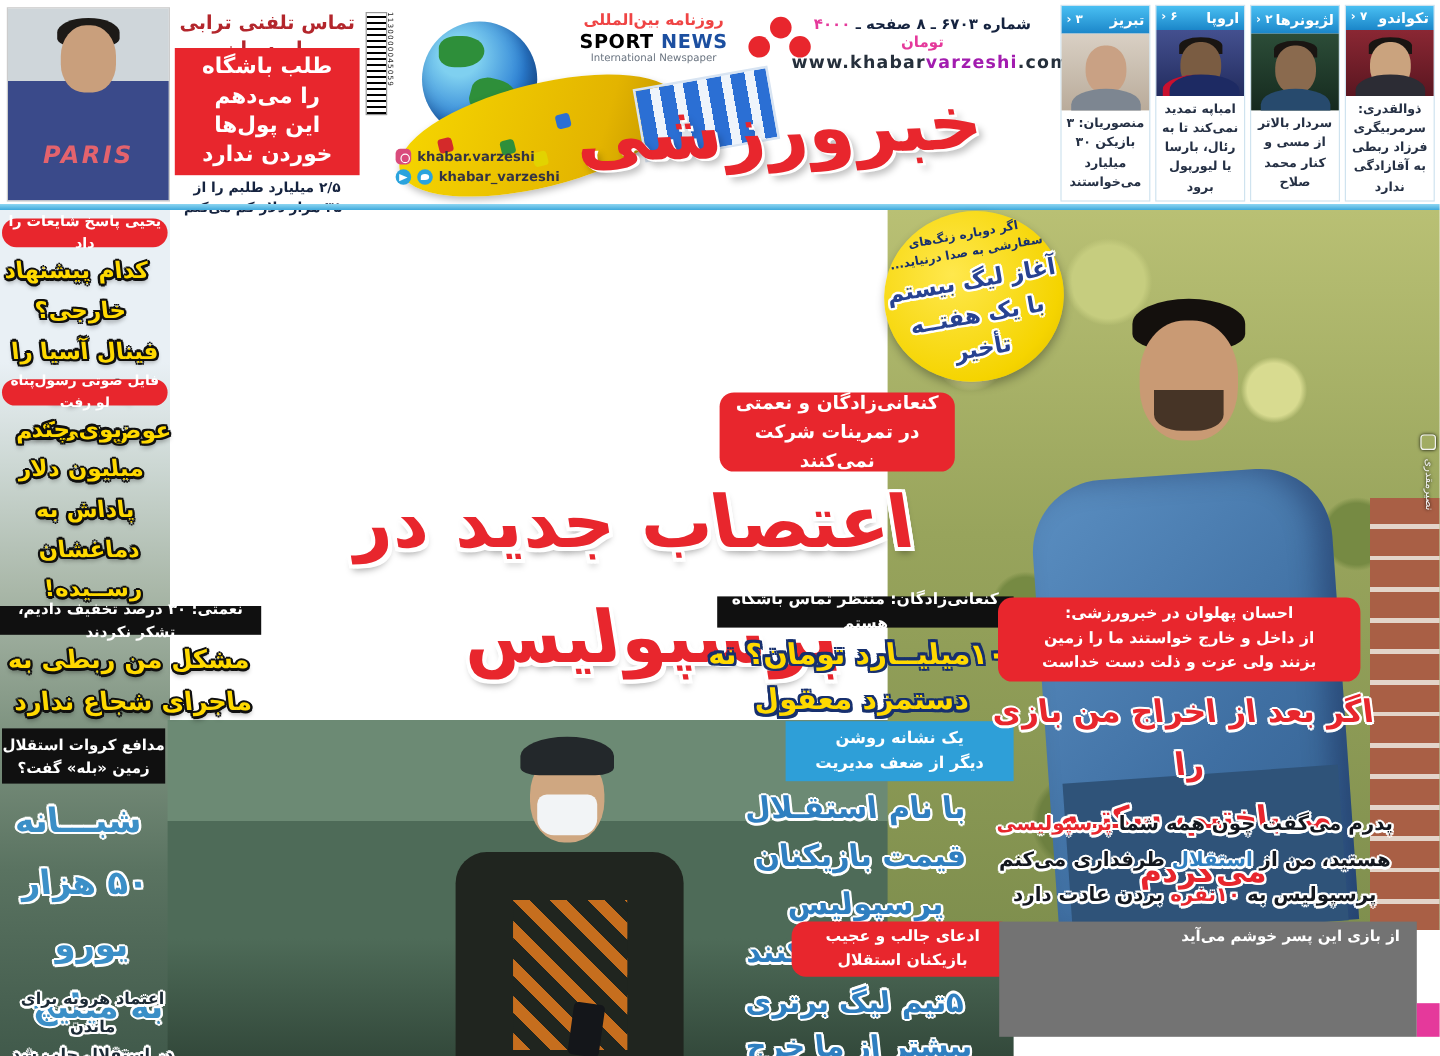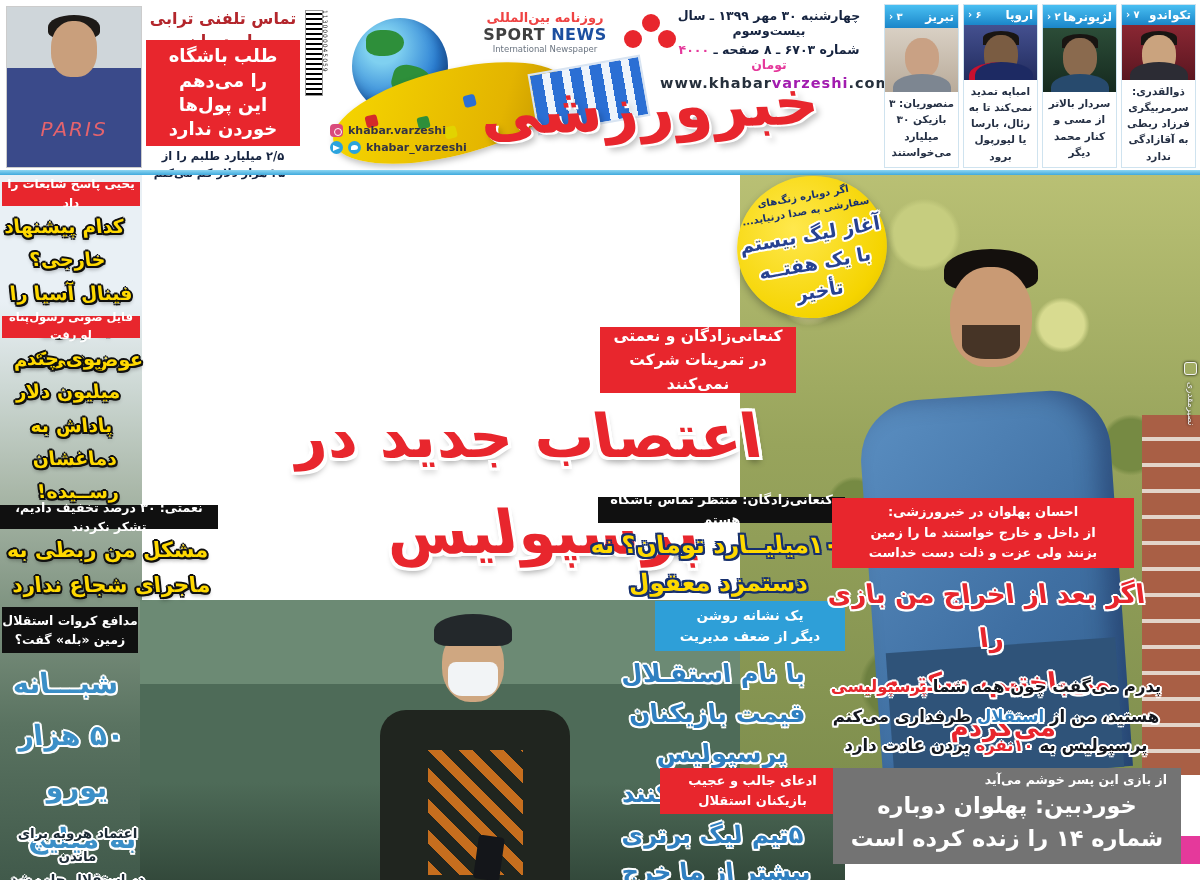--- a/index.html
+++ b/index.html
@@ -14,21 +14,21 @@
 
   
   .ow{text-shadow:-1.5px -1.5px 0 #fff,1.5px -1.5px 0 #fff,-1.5px 1.5px 0 #fff,1.5px 1.5px 0 #fff,0 -2px 0 #fff,0 2px 0 #fff,-2px 0 0 #fff,2px 0 0 #fff;}
   .ow3{text-shadow:-3px -3px 0 #fff,3px -3px 0 #fff,-3px 3px 0 #fff,3px 3px 0 #fff,0 -3px 0 #fff,0 3px 0 #fff,-3px 0 0 #fff,3px 0 0 #fff,0 5px 6px rgba(0,0,0,.35);}
   .ob{text-shadow:-1.5px -1.5px 0 #101010,1.5px -1.5px 0 #101010,-1.5px 1.5px 0 #101010,1.5px 1.5px 0 #101010,0 -2px 0 #101010,0 2px 0 #101010,-2px 0 0 #101010,2px 0 0 #101010,0 3px 4px rgba(0,0,0,.4);}
   .on{text-shadow:-2px -2px 0 #17306e,2px -2px 0 #17306e,-2px 2px 0 #17306e,2px 2px 0 #17306e,0 -2px 0 #17306e,0 2px 0 #17306e,-2px 0 0 #17306e,2px 0 0 #17306e;}
   .torabi-photo{left:6px;top:6px;width:134px;height:160px;border:1px solid #ccc;
     background:linear-gradient(180deg,#cfd6da 0 38%,#3a4a8a 38% 100%);overflow:hidden;}
   .torabi-head{position:absolute;left:44px;top:14px;width:46px;height:56px;border-radius:46% 46% 42% 42%;background:#c99f7c;}
   .torabi-hair{position:absolute;left:41px;top:8px;width:52px;height:24px;border-radius:50% 50% 30% 30%;background:#1d1a17;}
-  .torabi-shirt-label{position:absolute;left:0;right:0;bottom:26px;text-align:center;color:#e4636d;font-weight:normal;font-size:20px;letter-spacing:2px;font-style:italic;}
+  .torabi-shirt-label{position:absolute;left:0;right:0;bottom:26px;text-align:center;color:#e4636d;font-weight:bold;font-size:20px;letter-spacing:2px;font-style:italic;}
   .torabi-kicker{left:146px;top:8px;width:154px;color:#b3262c;font-weight:bold;font-size:16px;text-align:center;line-height:1.4;}
   .torabi-box{left:146px;top:40px;width:154px;height:106px;background:#e8262d;color:#fff;font-weight:bold;
     font-size:18px;line-height:1.35;text-align:center;display:flex;align-items:center;justify-content:center;}
   .torabi-sub{left:142px;top:148px;width:162px;color:#15233f;font-weight:bold;font-size:11.5px;text-align:center;line-height:1.5;}
 
   .barcode{left:305px;top:10px;width:16px;height:84px;background:repeating-linear-gradient(0deg,#000 0 2px,#fff 2px 5px);border:1px solid #999;}
   .barcode-num{left:322px;top:10px;height:84px;writing-mode:vertical-rl;font-size:6px;color:#222;letter-spacing:1px;}
 
   .globe{left:352px;top:18px;width:96px;height:96px;border-radius:50%;
     background:radial-gradient(circle at 32% 30%,#7fd0f0 0 18%,#2b7fd4 60%,#1a5fae 100%);box-shadow:inset -6px -8px 12px rgba(0,0,30,.35);}
@@ -41,21 +41,21 @@
   .flagpatch{left:532px;top:64px;width:110px;height:58px;transform:rotate(-10deg);
     background:repeating-linear-gradient(90deg,#2b6fd4 0 12px,#eef4fb 12px 20px);border:2px solid #d8e4f2;}
   .logo-text{left:540px;top:52px;width:280px;height:120px;color:#e8262d;font-weight:900;
     font-size:62px;line-height:110px;text-align:center;transform:skewX(9deg) rotate(-2deg);
     text-shadow:2px 2px 0 #fff,4px 5px 6px rgba(0,0,0,.25);}
   .logo-dots{left:624px;top:14px;width:54px;height:36px;}
   .logo-dots i{position:absolute;width:18px;height:18px;border-radius:50%;background:#e8262d;}
   .tagline{left:470px;top:10px;width:150px;text-align:center;direction:rtl;}
   .tagline .fa{color:#ef4444;font-weight:bold;font-size:13px;}
   .tagline .en{direction:ltr;font-weight:900;font-size:16px;letter-spacing:.5px;}
-  .tagline .en .red{color:#404040;} .tagline .en .blue{color:#1c4fa0;}
+  .tagline .en .red{color:#000000;} .tagline .en .blue{color:#1c4fa0;}
   .tagline .sub{direction:ltr;color:#6a7480;font-size:8.5px;}
   .socials{left:330px;top:124px;width:170px;direction:ltr;font-size:11px;color:#334;font-weight:bold;}
   .socials .row{display:flex;align-items:center;gap:5px;margin-bottom:4px;}
   .soc-ic{width:13px;height:13px;border-radius:50%;display:inline-block;}
   .ic-ig{background:#d94b7c;border-radius:4px;position:relative;}
   .ic-ig::after{content:"";position:absolute;left:3.5px;top:3.5px;width:6px;height:6px;border:1.5px solid #fff;border-radius:50%;}
   .ic-tg{background:#2aa3dd;position:relative;}
   .ic-tg::after{content:"";position:absolute;left:3px;top:4px;border-left:7px solid #fff;border-top:3px solid transparent;border-bottom:3px solid transparent;}
   .ic-tw{background:#2aa3dd;position:relative;}
   .ic-tw::after{content:"";position:absolute;left:3px;top:4px;width:7px;height:5px;background:#fff;border-radius:50% 50% 50% 0;}
@@ -121,21 +121,21 @@
     background:linear-gradient(135deg,#5b8fc2,#3f6fa2 60%,#345f8e);transform:rotate(-4deg);box-shadow:inset -14px 0 24px rgba(0,0,40,.3);}
   .pah-jeans{position:absolute;left:150px;top:470px;width:230px;height:130px;background:#2f5379;transform:rotate(-4deg);}
   .pah-head{position:absolute;left:210px;top:92px;width:82px;height:100px;border-radius:46% 46% 44% 44%;background:#c99a74;}
   .pah-hair{position:absolute;left:204px;top:74px;width:94px;height:42px;border-radius:50% 50% 30% 30%;background:#14100d;}
   .pah-beard{position:absolute;left:222px;top:150px;width:58px;height:34px;border-radius:0 0 40% 40%;background:rgba(25,18,12,.75);}
   .credit{right:4px;top:382px;writing-mode:vertical-rl;color:#f2f2f2;font-size:9px;letter-spacing:1px;text-shadow:0 0 3px #000;}
   .credit-ic{right:3px;top:362px;width:11px;height:11px;border:1.5px solid #f2f2f2;border-radius:3px;box-shadow:0 0 3px #000;}
 
   
   .bar{color:#fff;font-weight:bold;display:flex;align-items:center;justify-content:center;text-align:center;line-height:1.55;}
-  .bar-red{background:#e8262d;} .bar-black{background:#101010;} .bar-blue{background:#2e9fd8;}
+  .bar-red{background:#e8262d;border-radius:12px;} .bar-black{background:#101010;} .bar-blue{background:#2e9fd8;}
 
   .burst{left:737px;top:176px;width:150px;height:142px;border-radius:50%;transform:rotate(-10deg);
     background:radial-gradient(circle at 40% 35%,#ffe84d,#f5d400 70%,#dcb800);box-shadow:0 4px 8px rgba(0,0,0,.3);
     display:flex;flex-direction:column;align-items:center;justify-content:center;text-align:center;}
   .burst .small{color:#17306e;font-weight:bold;font-size:10px;line-height:1.5;}
   .burst .big{color:#274291;font-weight:900;font-size:19px;line-height:1.5;margin-top:2px;}
 
   .strike-banner{left:600px;top:327px;width:196px;height:66px;font-size:15.5px;}
   .strike-headline{left:148px;top:388px;width:756px;height:96px;color:#e8262d;font-weight:900;font-size:60px;
     line-height:96px;text-align:center;transform:skewX(9deg);}
@@ -220,21 +220,20 @@
         <span>khabar.varzeshi</span>
       </div>
     <div class="row">
         <span class="soc-ic ic-tg"></span>
         <span class="soc-ic ic-tw"></span>
         <span>khabar_varzeshi</span>
       </div>
   </div>
 
   <div class="abs dateline">
-    <div class="l1">چهارشنبه ۳۰ مهر ۱۳۹۹ ـ سال بیست‌وسوم</div>
     <div class="l2"><span>شماره ۶۷۰۳ ـ ۸ صفحه ـ </span><span class="price">۴۰۰۰ تومان</span></div>
     <div class="web"><span>www.khabar</span><span class="mid">varzeshi</span><span>.com</span></div>
   </div>
 
   <div class="abs minis">
     <div class="mini">
       <div class="mini-hd">
           <span>تکواندو</span>
           <span class="pg"><span>۷</span> <span>‹</span></span>
         </div>
@@ -248,21 +247,21 @@
     <div class="mini">
       <div class="mini-hd">
           <span>لژیونرها</span>
           <span class="pg"><span>۲</span> <span>‹</span></span>
         </div>
       <div class="mini-photo ph-legion">
           <div class="haircap"></div>
           <div class="head"></div>
           <div class="torso"></div>
         </div>
-      <div class="mini-cap">سردار بالاتر از مسی و کنار محمد دیگر</div>
+      <div class="mini-cap">سردار بالاتر از مسی و کنار محمد صلاح</div>
     </div>
     <div class="mini">
       <div class="mini-hd">
           <span>اروپا</span>
           <span class="pg"><span>۶</span> <span>‹</span></span>
         </div>
       <div class="mini-photo ph-europa">
           <div class="haircap"></div>
           <div class="head"></div>
           <div class="torso"></div>
@@ -341,22 +340,20 @@
   <div class="abs pah-hl pre ow">اگر بعد از اخراج من بازی را
 می‌باختیم، سکتــه می‌کردم</div>
   <div class="abs pah-sub ow">
     <span>پدرم می‌گفت چون همه شما </span><span class="hl-red">پرسپولیسی</span><br>
     <span>هستید، من از </span><span class="hl-blue">استقلال</span><span> طرفداری می‌کنم</span><br>
     <span>پرسپولیس به </span><span class="hl-red">۱۰نفره</span><span> بردن عادت دارد</span>
   </div>
 
   <div class="abs khordbin">
     <div class="kick">از بازی این پسر خوشم می‌آید</div>
-    <div class="hl pre">خوردبین: پهلوان دوباره
-شماره ۱۴ را زنده کرده است</div>
   </div>
 
   <div class="abs bar bar-red y1-kick">یحیی پاسخ شایعات را داد</div>
   <div class="abs y1-hl pre ob">کدام پیشنهاد خارجی؟
 فینال آسیا را با چیزی
 عوض نمی‌کنم</div>
 
   <div class="abs bar bar-red y2-kick">فایل صوتی رسول‌پناه لو رفت</div>
   <div class="abs y2-hl pre ob">بوی چند میلیون دلار
 پاداش به دماغشان

